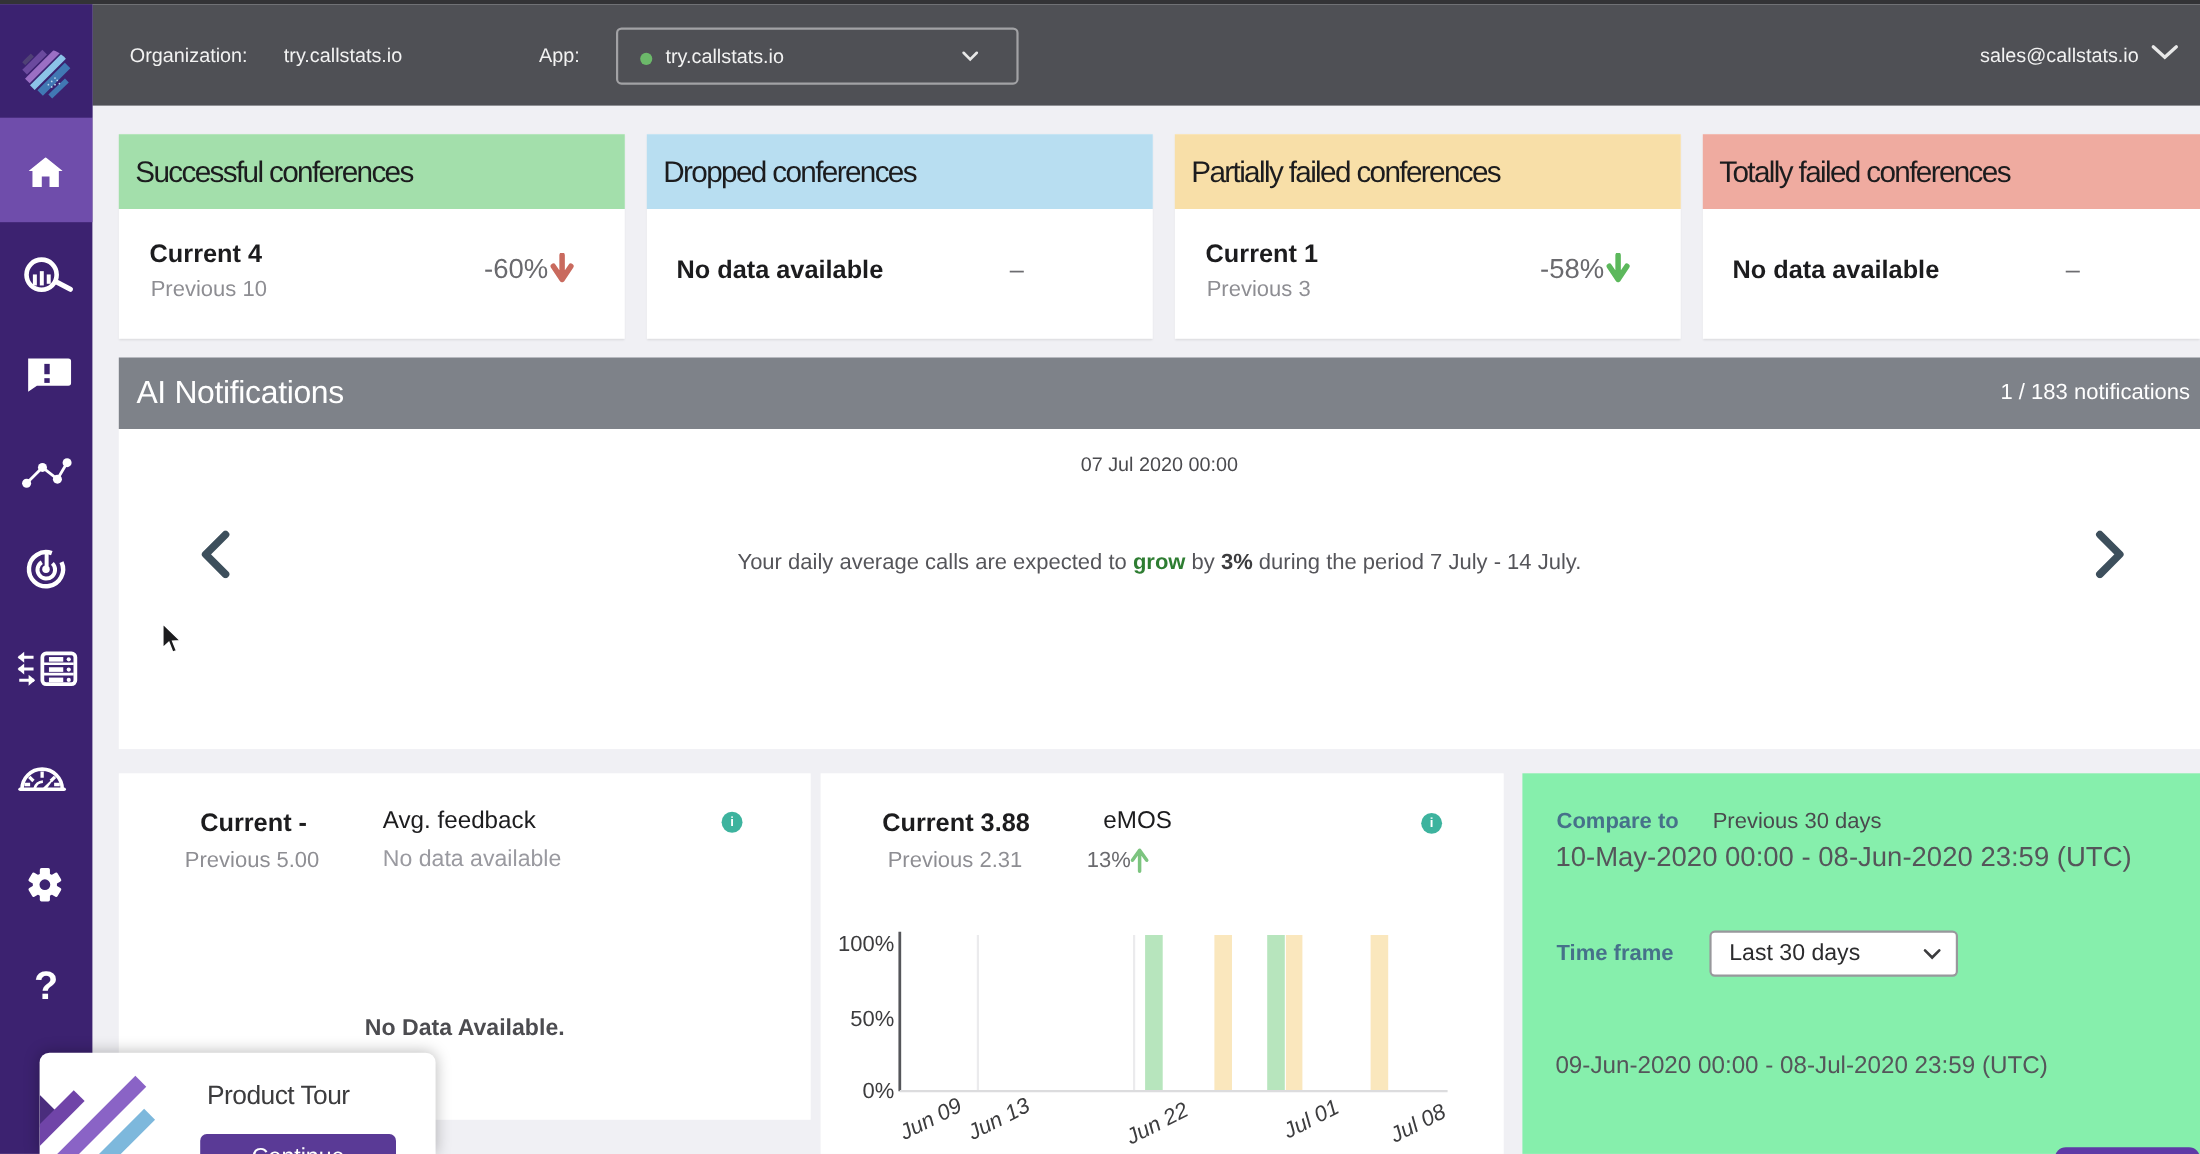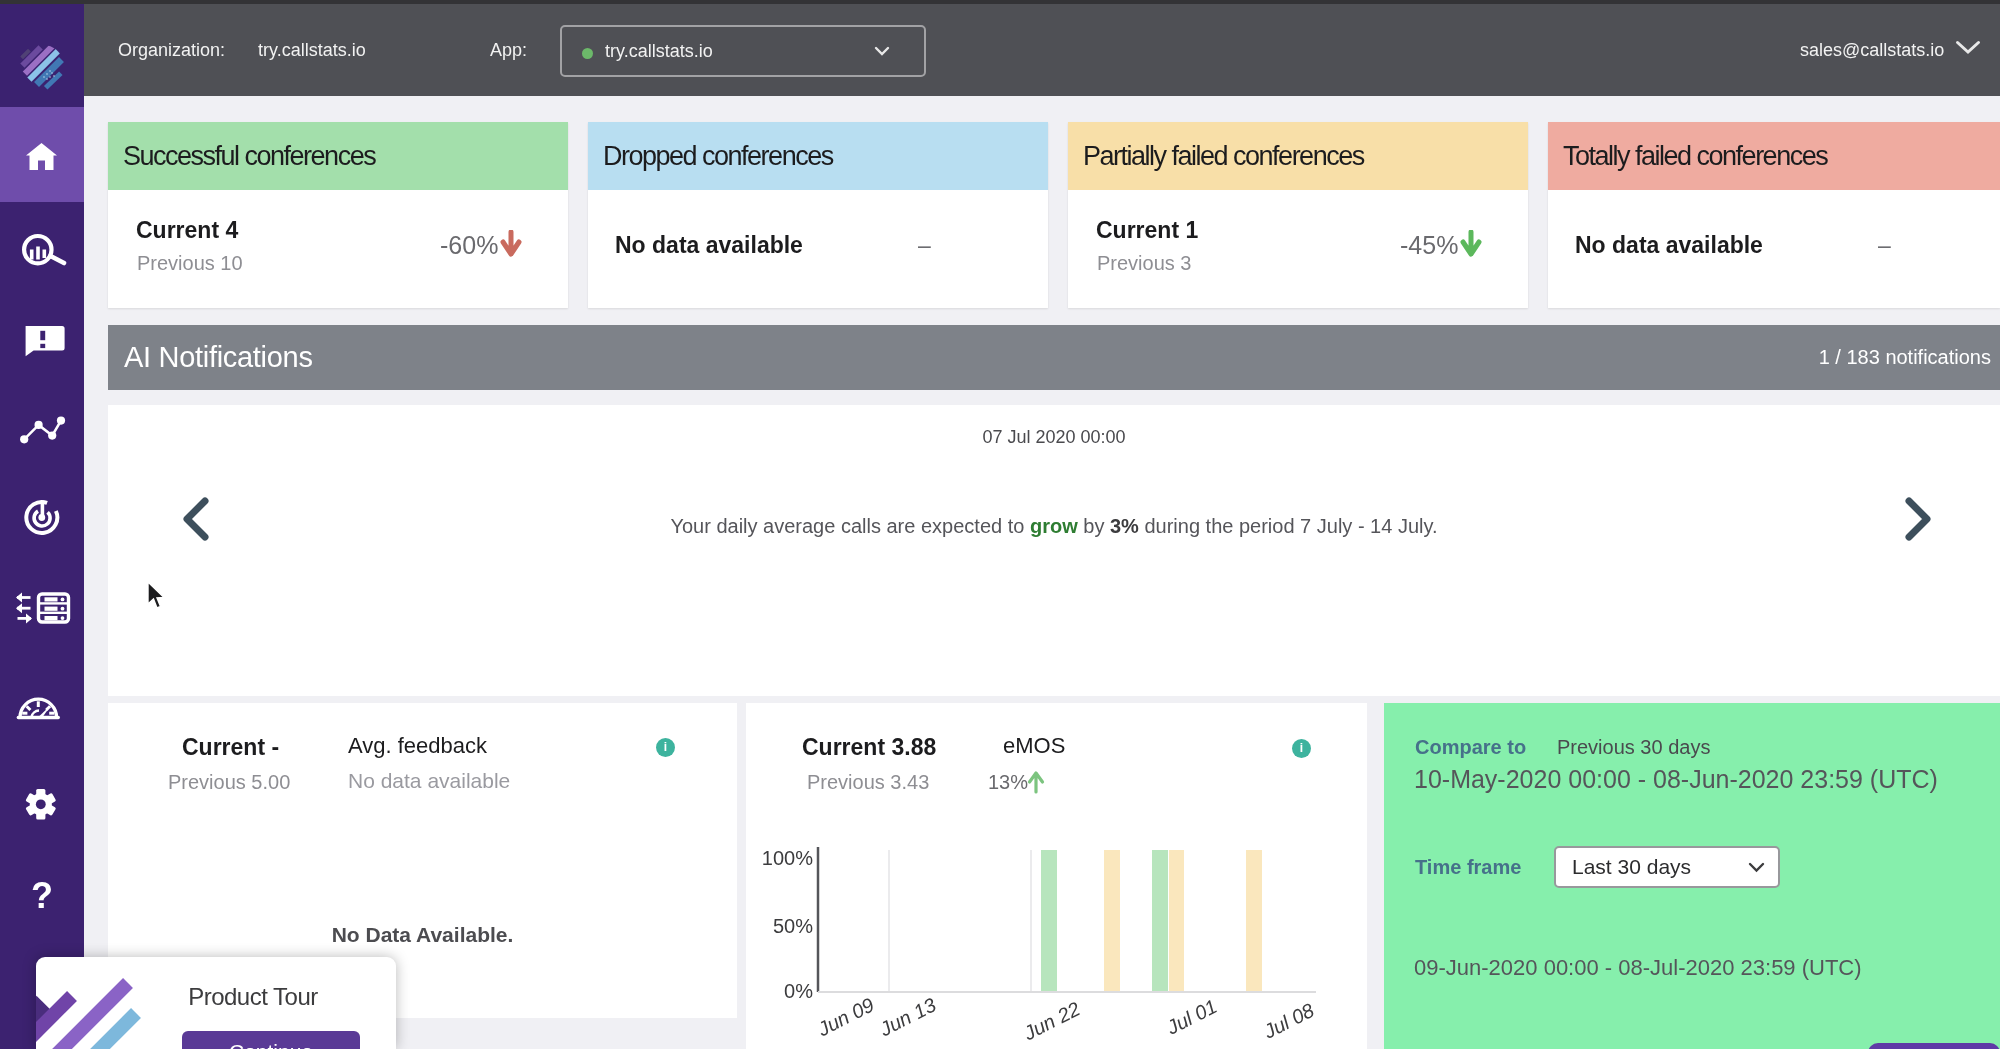--- a/index.html
+++ b/index.html
@@ -26,21 +26,21 @@
   .card .cur { position:absolute; left:28px; top:95px; font-size:23px; font-weight:bold; color:#1c1c1e; }
   .card .prev { position:absolute; left:29px; top:130px; font-size:20px; color:#8e8e93; }
   .card .nodata { position:absolute; left:27px; top:110px; font-size:23px; font-weight:bold; color:#1c1c1e; }
   .card .dash { position:absolute; left:330px; top:110px; font-size:23px; color:#6c6c70; }
   .card .pct { position:absolute; left:332px; top:109px; font-size:25px; color:#6a6a6e; }
 
   
   #aibar { left:108px; top:325px; width:1892px; height:65px; background:#7e8289; color:#fff; }
   #aibar .t1 { position:absolute; left:16px; top:0; height:65px; line-height:65px; font-size:29px; letter-spacing:-0.3px; }
   #aibar .t2 { position:absolute; right:9px; top:0; height:65px; line-height:65px; font-size:20px; }
-  #aipanel { left:108px; top:390px; width:1892px; height:291px; background:#fff;margin-top:15px; }
+  #aipanel { left:108px; top:390px; width:1892px; height:291px; background:#fff; }
   #aidate { position:absolute; left:0; top:22px; width:1892px; text-align:center; font-size:18px; color:#4a4a4e; }
   #aimsg { position:absolute; left:0; top:110px; width:1892px; text-align:center; font-size:20px; color:#55555a; }
 
   
   #fbcard { left:108px; top:703px; width:629px; height:315px; background:#fff; }
   #emoscard { left:746px; top:703px; width:621px; height:346px; background:#fff; }
   #cmppanel { left:1384px; top:703px; width:616px; height:346px; background:#86efac; }
 
   .bigcur { font-size:23px; font-weight:bold; color:#1c1c1e; }
   .prevg { font-size:20px; color:#8e8e93; }
@@ -197,21 +197,21 @@
 </div>
 <div class="card" style="left:588px;">
   <div class="hdr" style="background:#b8def1;">Dropped conferences</div>
   <div class="nodata">No data available</div>
   <div class="dash">–</div>
 </div>
 <div class="card" style="left:1068px;">
   <div class="hdr" style="background:#f8dfa8;">Partially failed conferences</div>
   <div class="cur">Current 1</div>
   <div class="prev">Previous 3</div>
-  <div class="pct">-45%</div>
+  <div class="pct">-58%</div>
   <svg class="abs" style="left:390px;top:108px;" width="26" height="28" viewBox="0 0 26 28">
       <path d="M13 2 L13 17 M5 12 L13 24 L21 12" stroke="#5cb85c" stroke-width="5" fill="none" stroke-linecap="round" stroke-linejoin="round"></path>
     </svg>
 </div>
 <div class="card" style="left:1548px;width:452px;">
   <div class="hdr" style="background:#efaba0;">Totally failed conferences</div>
   <div class="nodata">No data available</div>
   <div class="dash">–</div>
 </div>
 
@@ -237,21 +237,21 @@
   <div class="abs bigcur" style="left:74px;top:31px;">Current -</div>
   <div class="abs prevg" style="left:60px;top:68px;">Previous 5.00</div>
   <div class="abs" style="left:240px;top:30px;font-size:22px;color:#1c1c1e;">Avg. feedback</div>
   <div class="abs" style="left:240px;top:66px;font-size:21px;color:#9a9aa0;">No data available</div>
   <div class="infoi" style="left:548px;top:35px;">i</div>
   <div class="abs" style="left:0;top:220px;width:629px;text-align:center;font-size:21px;font-weight:bold;color:#4c4c50;">No Data Available.</div>
 </div>
 
 <div class="abs" id="emoscard">
   <div class="abs bigcur" style="left:56px;top:31px;">Current 3.88</div>
-  <div class="abs prevg" style="left:61px;top:68px;">Previous 3.43</div>
+  <div class="abs prevg" style="left:61px;top:68px;">Previous 2.31</div>
   <div class="abs" style="left:257px;top:30px;font-size:22px;color:#1c1c1e;">eMOS</div>
   <div class="abs" style="left:242px;top:68px;font-size:20px;color:#6a6a6e;">13%</div>
   <svg class="abs" style="left:281px;top:67px;" width="18" height="24" viewBox="0 0 18 24">
       <path d="M9 22 L9 6 M2.5 12 L9 3 L15.5 12" stroke="#7cc47f" stroke-width="3.2" fill="none" stroke-linecap="round" stroke-linejoin="round"></path>
     </svg>
   <div class="infoi" style="left:546px;top:36px;">i</div>
   <svg style="position:absolute;left:0;top:0;" width="621" height="346" viewBox="0 0 621 346">
     <line x1="143" y1="147" x2="143" y2="289" stroke="#ebebed" stroke-width="2"></line>
     <line x1="285" y1="147" x2="285" y2="289" stroke="#ebebed" stroke-width="2"></line>
     <rect x="295" y="147" width="16" height="142" fill="#b7e5bd"></rect>

